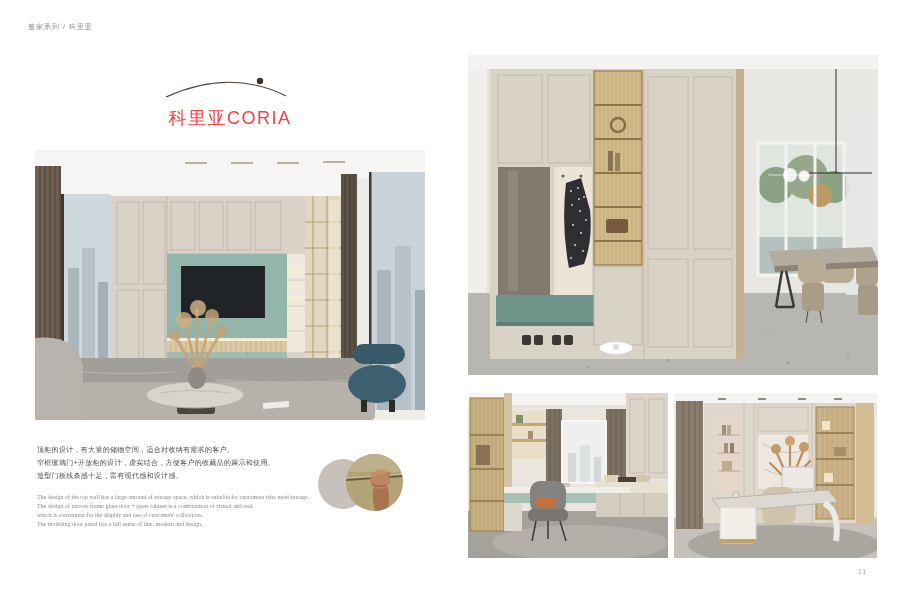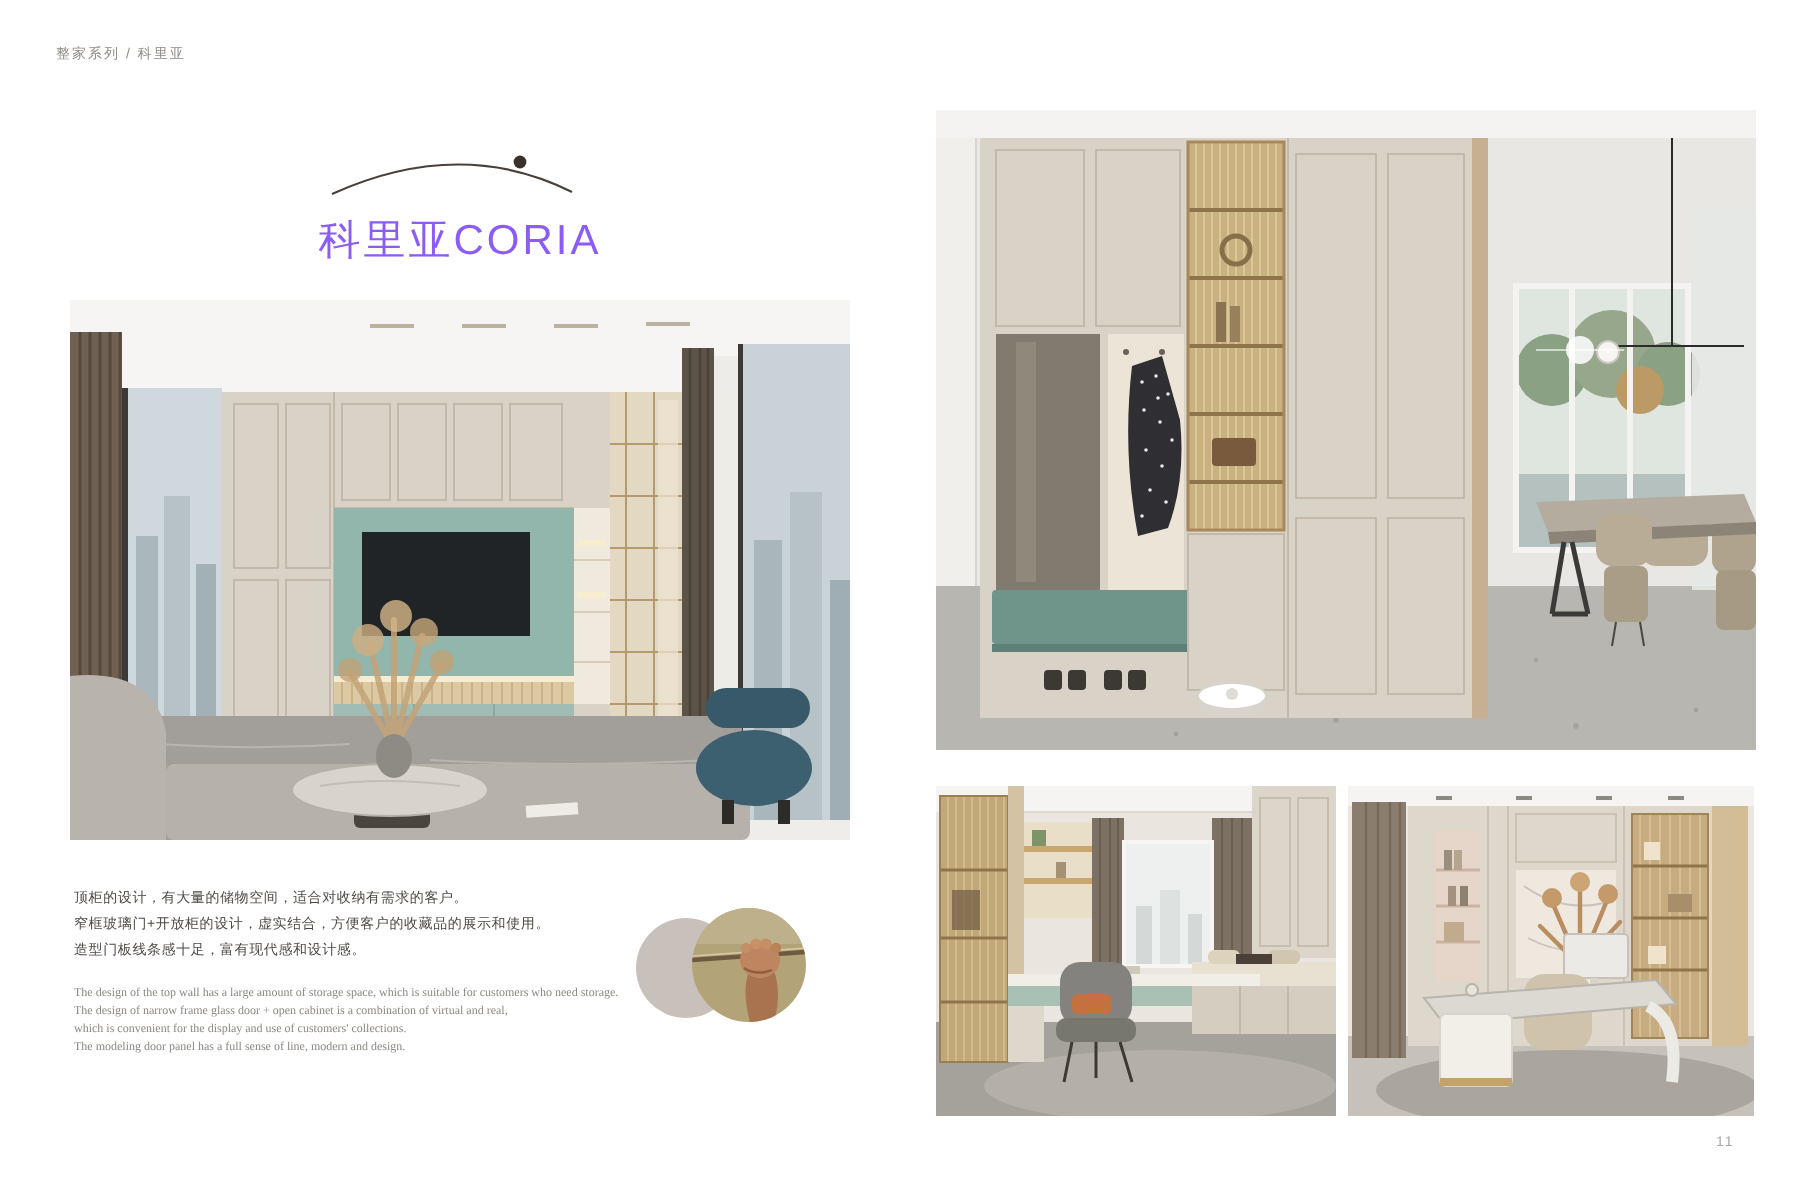--- a/index.html
+++ b/index.html
@@ -1,21 +1,21 @@
 <!DOCTYPE html>
 <html><head>
 <meta charset="utf-8">
 <style>
   html,body{margin:0;padding:0;background:#ffffff;}
   .spread{position:relative;width:900px;height:600px;background:#ffffff;overflow:hidden;
           font-family:"Liberation Sans",sans-serif;}
   .breadcrumb{position:absolute;left:28px;top:22px;font-size:7px;color:#8f8b86;letter-spacing:1px;}
   .logo{position:absolute;left:130px;top:66px;width:200px;height:72px;text-align:center;}
   .logo-arc{display:block;width:200px;height:40px;}
-  .logo-title{font-size:21px;color:#8b5cf6;letter-spacing:1.5px;font-weight:500;
+  .logo-title{font-size:18px;color:#ef4444;letter-spacing:1.5px;font-weight:500;
               font-family:"Liberation Sans",sans-serif;white-space:nowrap;}
   .hero-left{position:absolute;left:35px;top:150px;width:390px;height:270px;}
   .desc{position:absolute;left:37px;top:443px;width:280px;}
   .desc .cn{font-size:7px;line-height:13px;color:#4d4a46;letter-spacing:.3px;margin:0;}
   .desc .en{font-size:6px;line-height:9px;color:#8c8984;margin:0;
             font-family:"Liberation Serif",serif;}
   .desc .gap{height:11px;}
   .detail-circles{position:absolute;left:318px;top:454px;width:90px;height:60px;}
   .circle-plain{position:absolute;left:0;top:5px;width:50px;height:50px;border-radius:50%;
                 background:#c8c1bb;}

